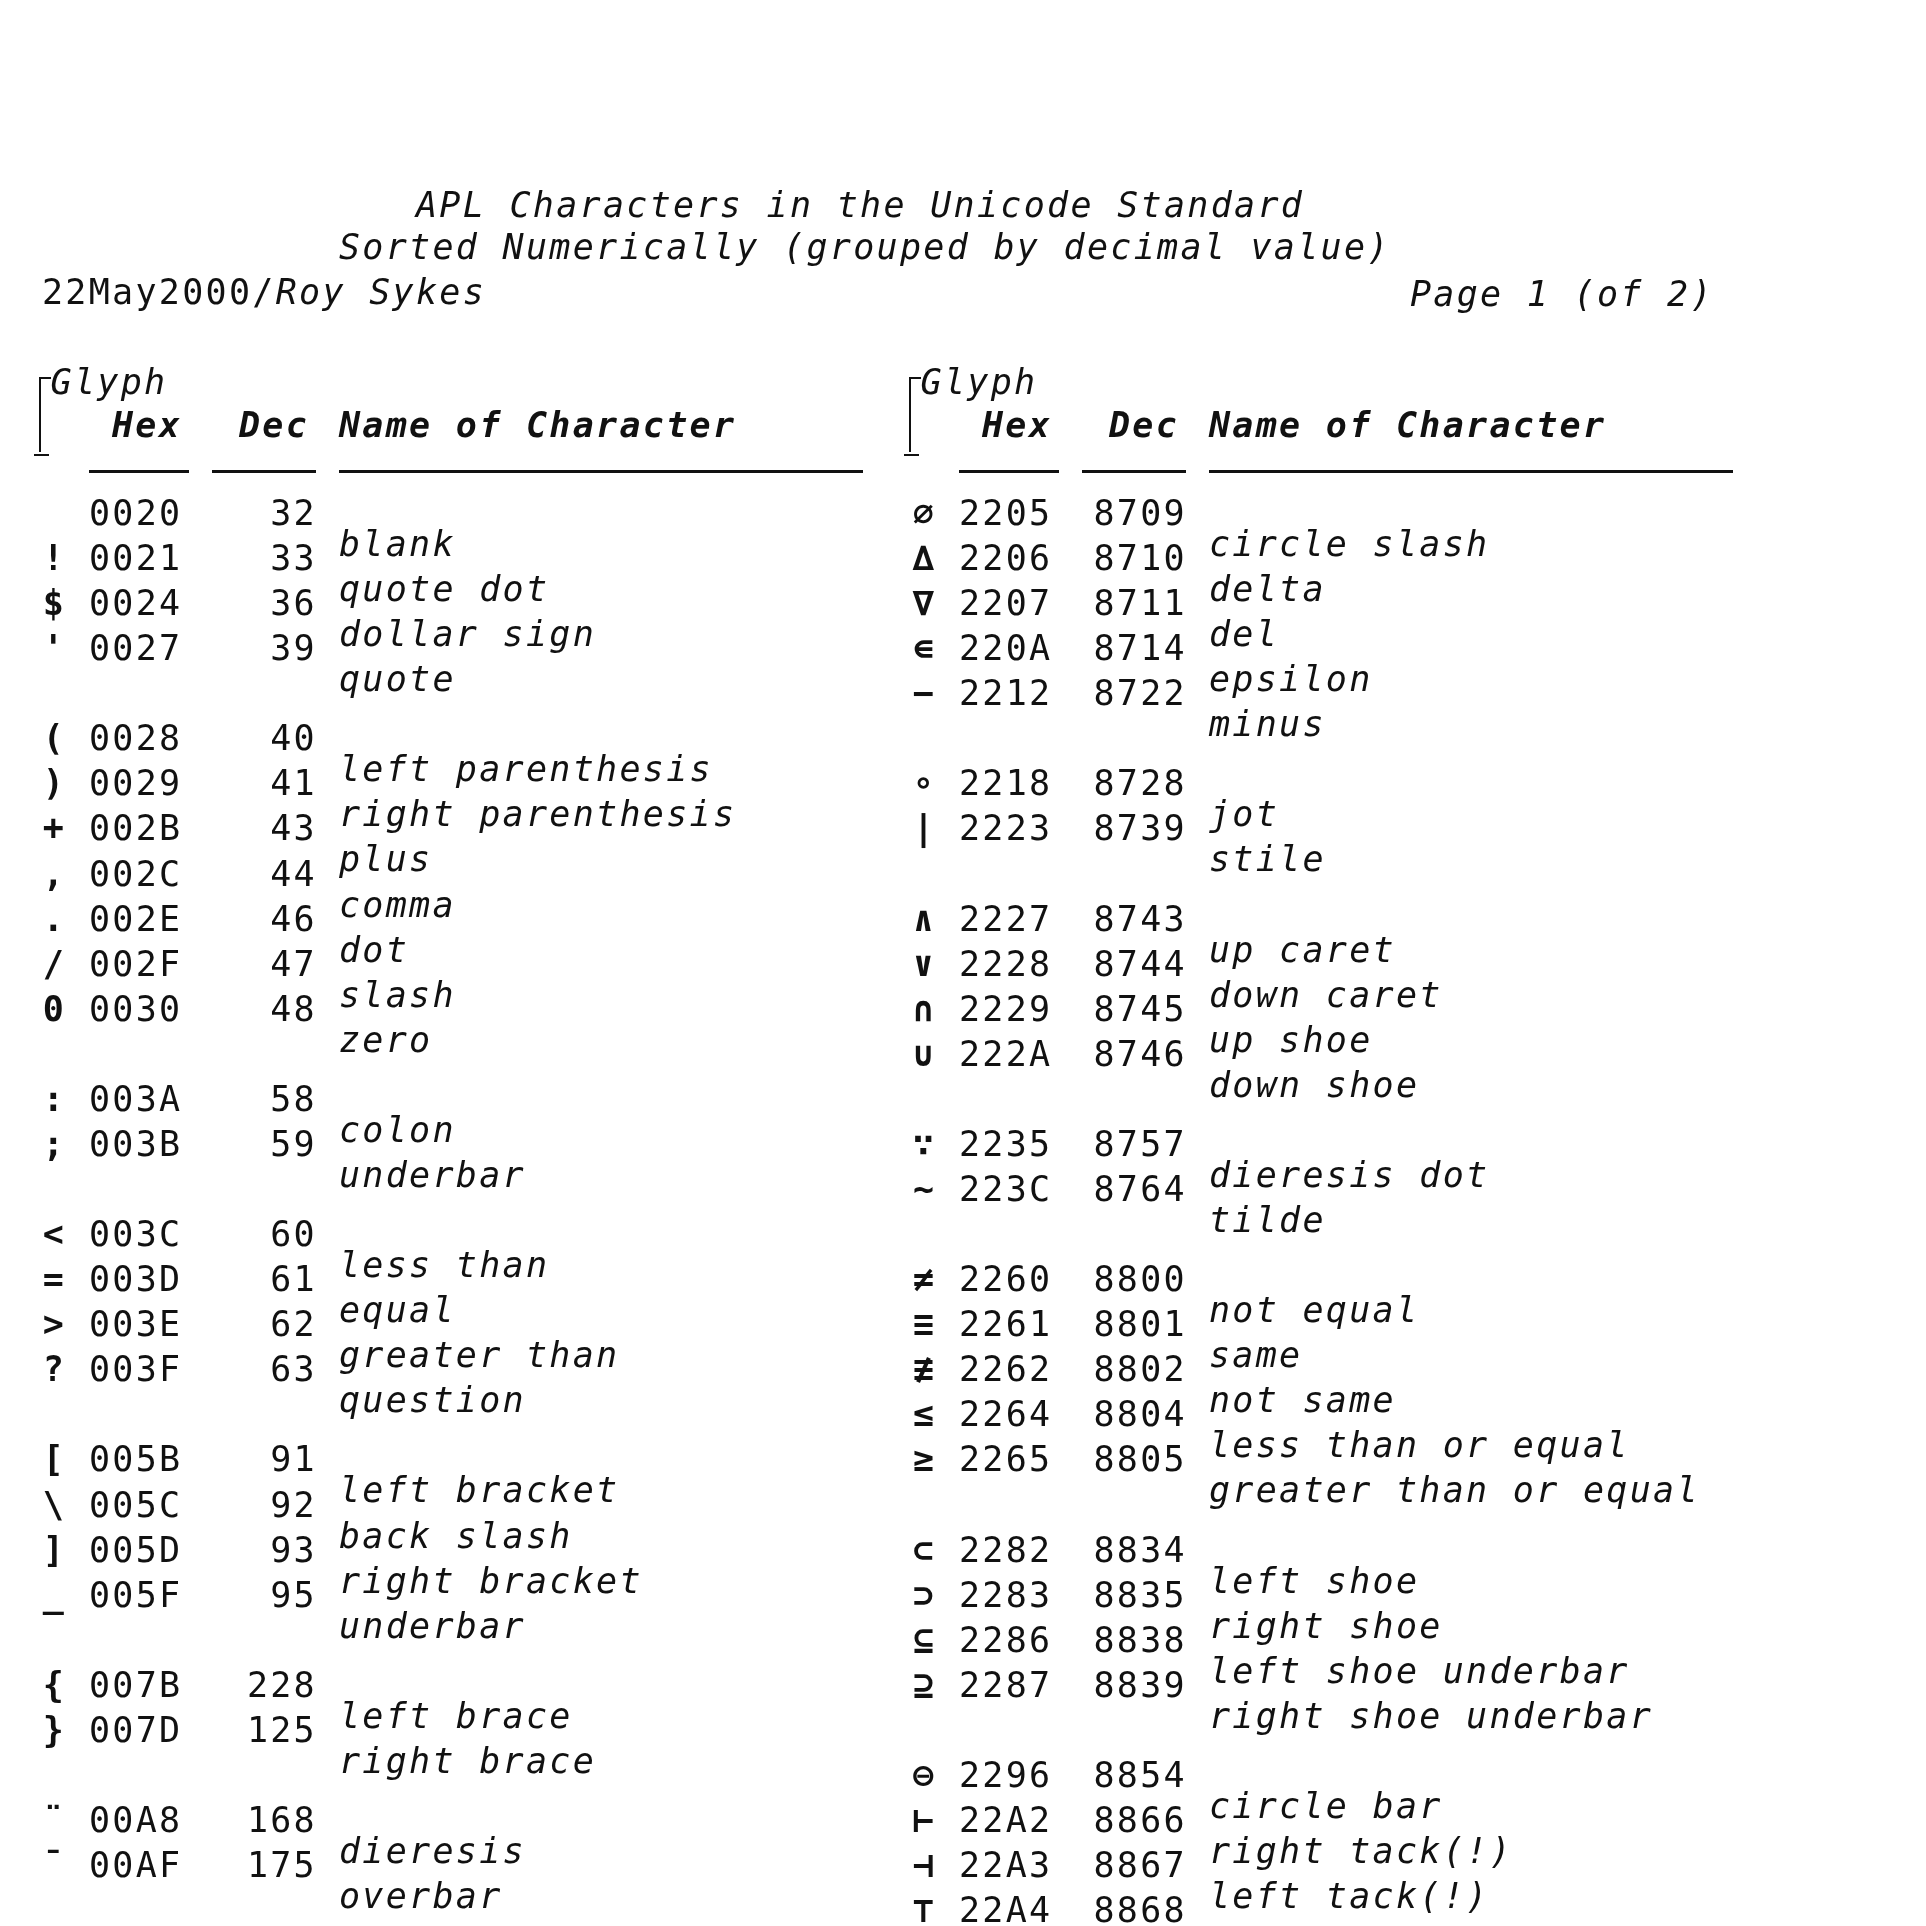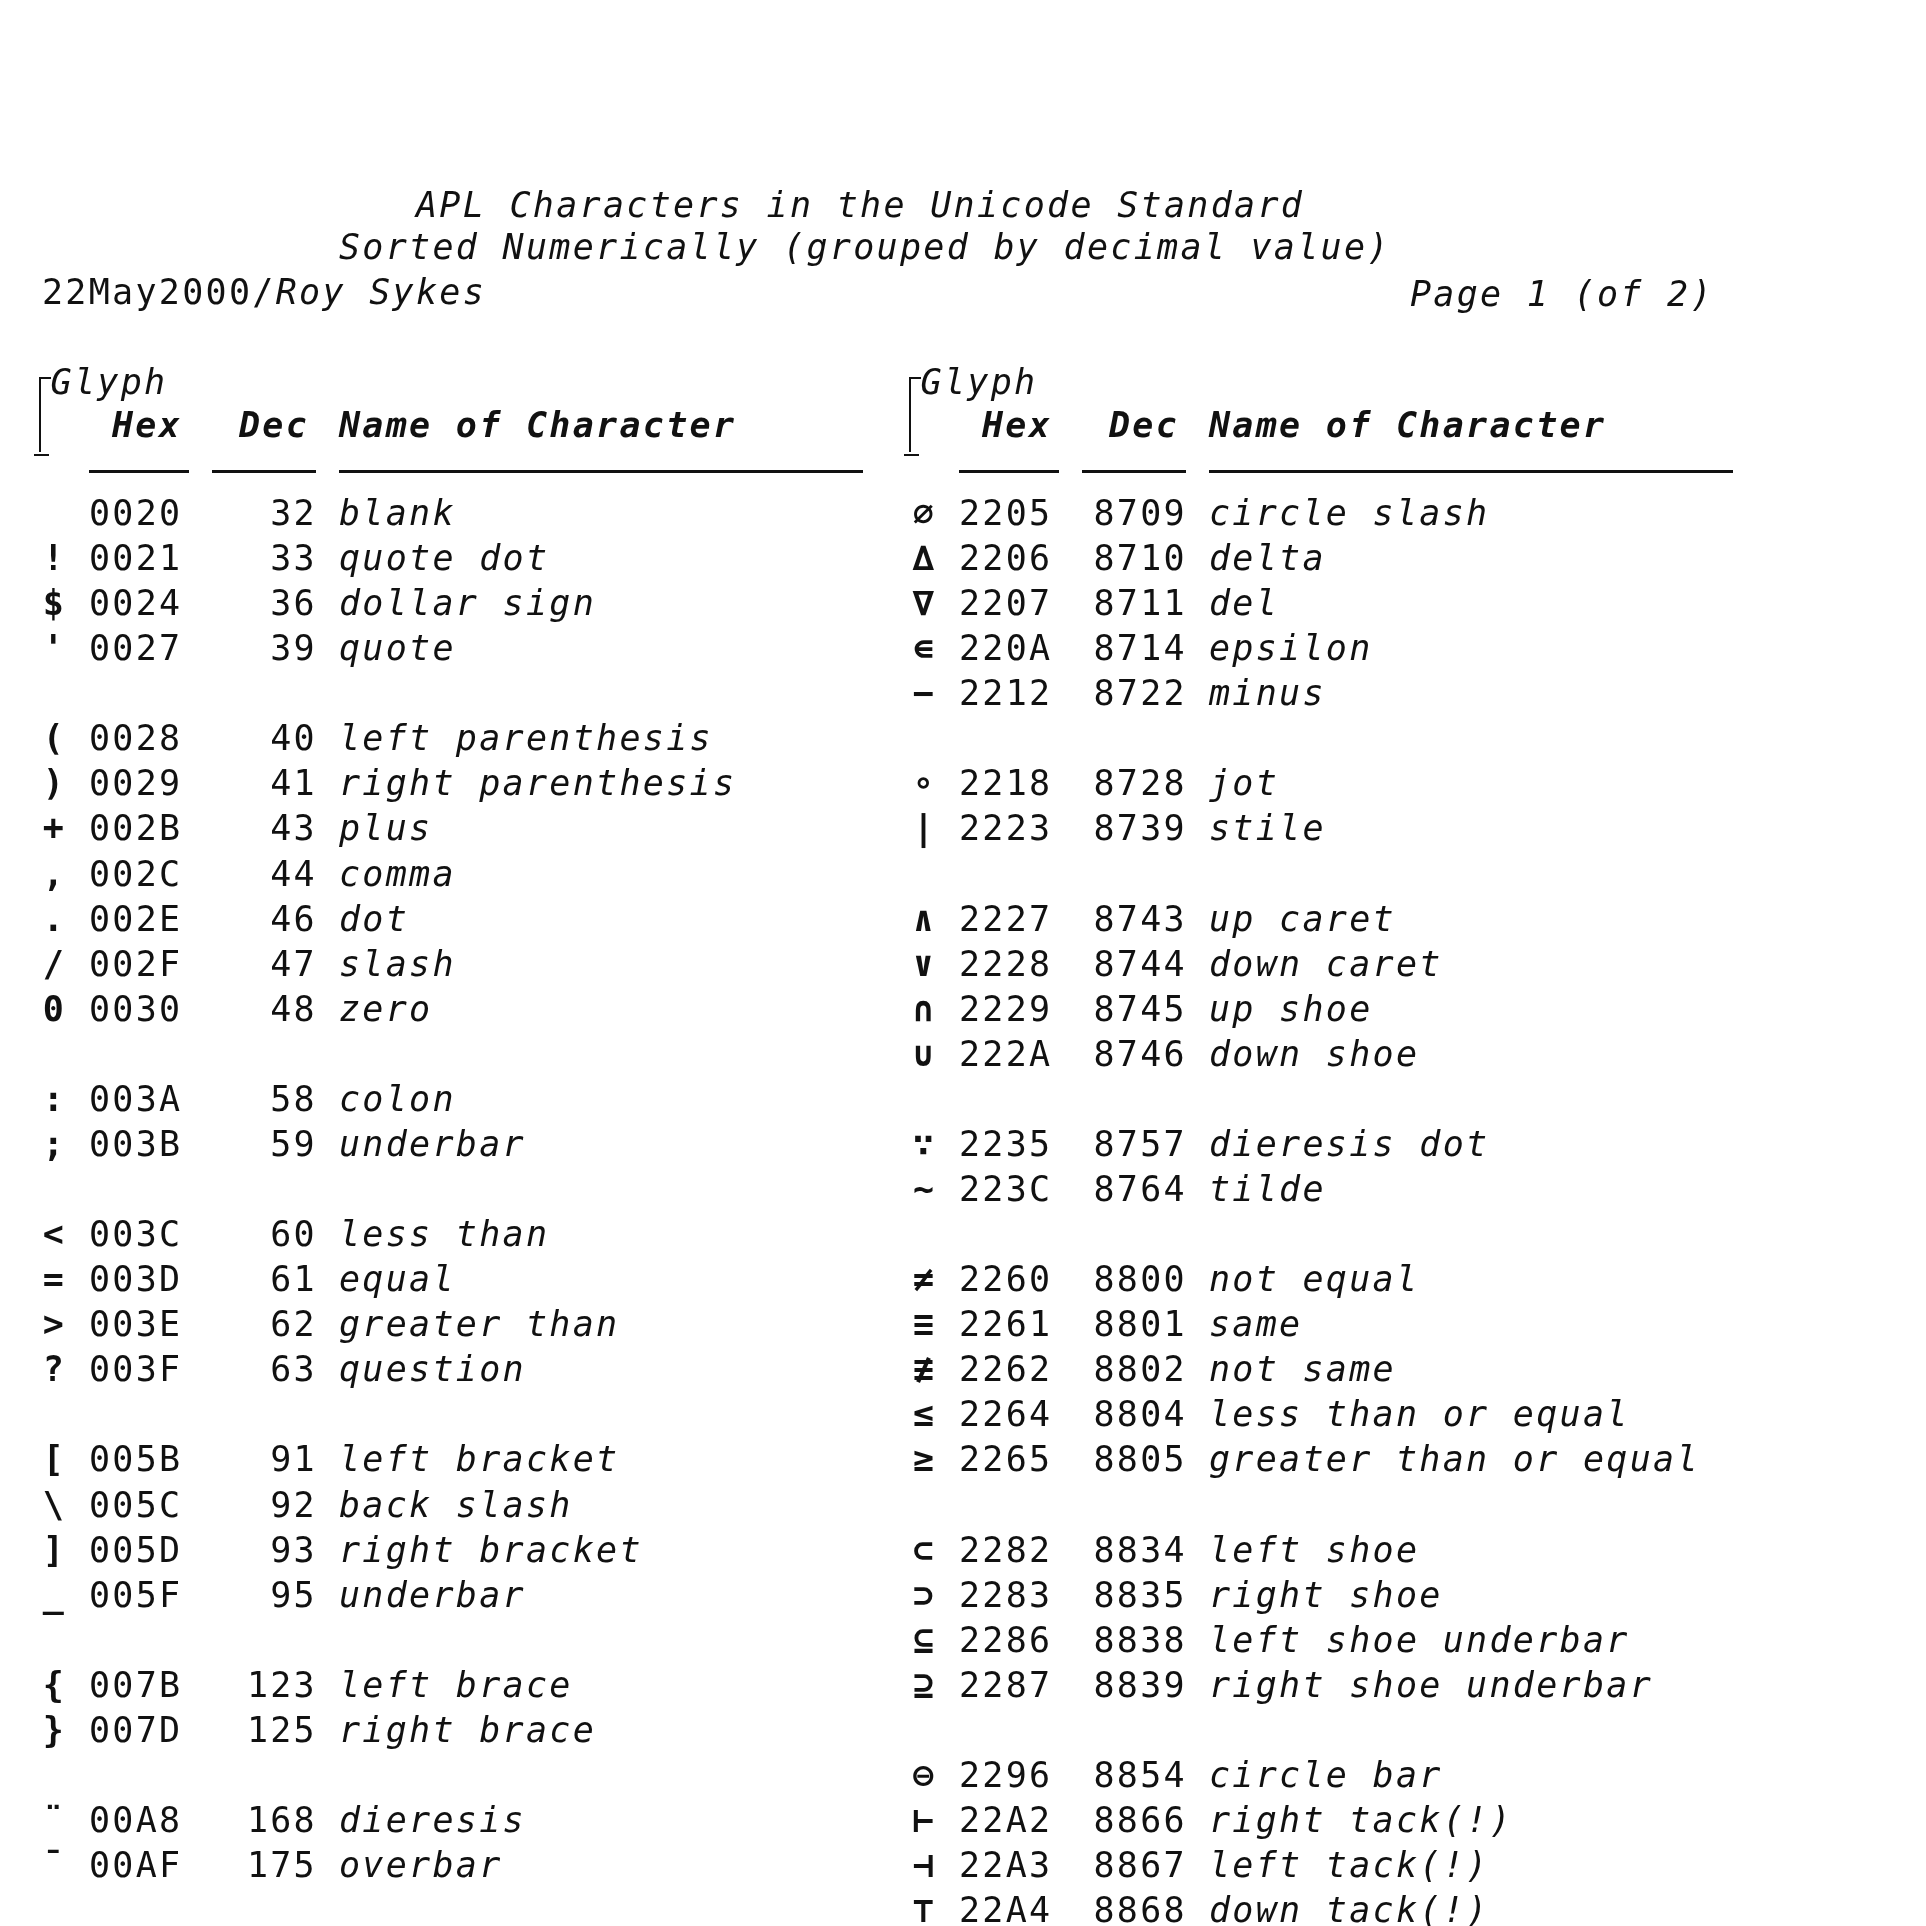--- a/index.html
+++ b/index.html
@@ -24,21 +24,21 @@
   .hname { left:300px; }
   .uline { position:absolute; top:108px; height:3.1px; background:#111; }
   .u1 { left:50px; width:100px; }
   .u2 { left:173px; width:104px; }
   .u3 { left:300px; width:524px; }
   .rows { position:absolute; top:131px; left:0; }
   .row { position:absolute; height:42px; font-size:35px; white-space:pre; letter-spacing:2.3px; }
   .g { position:absolute; left:0; width:31px; text-align:center; font-weight:bold; }
   .hx { position:absolute; left:50px; }
   .dc { position:absolute; left:162px; width:116px; text-align:right; }
-  .nm { position:absolute; left:300px; font-style:italic; }
+  .nm { position:absolute; left:300px; font-style:italic;margin-top:31px; }
 </style>
 </head>
 <body>
 
 <div class="page">
   <div class="title t1">APL Characters in the Unicode Standard</div>
   <div class="title t2">Sorted Numerically (grouped by decimal value)</div>
   <div class="author"><span>22May2000</span>/<i>Roy Sykes</i></div>
   <div class="pageno">Page 1 (of 2)</div>
 
@@ -68,21 +68,21 @@
         <div class="row" style="top: 586px;"><span class="g">:</span><span class="hx">003A</span><span class="dc">58</span><span class="nm">colon</span></div>
         <div class="row" style="top: 631px;"><span class="g">;</span><span class="hx">003B</span><span class="dc">59</span><span class="nm">underbar</span></div>
         <div class="row" style="top: 721px;"><span class="g">&lt;</span><span class="hx">003C</span><span class="dc">60</span><span class="nm">less than</span></div>
         <div class="row" style="top: 766px;"><span class="g">=</span><span class="hx">003D</span><span class="dc">61</span><span class="nm">equal</span></div>
         <div class="row" style="top: 811px;"><span class="g">&gt;</span><span class="hx">003E</span><span class="dc">62</span><span class="nm">greater than</span></div>
         <div class="row" style="top: 856px;"><span class="g">?</span><span class="hx">003F</span><span class="dc">63</span><span class="nm">question</span></div>
         <div class="row" style="top: 946px;"><span class="g">[</span><span class="hx">005B</span><span class="dc">91</span><span class="nm">left bracket</span></div>
         <div class="row" style="top: 992px;"><span class="g">\</span><span class="hx">005C</span><span class="dc">92</span><span class="nm">back slash</span></div>
         <div class="row" style="top: 1037px;"><span class="g">]</span><span class="hx">005D</span><span class="dc">93</span><span class="nm">right bracket</span></div>
         <div class="row" style="top: 1082px;"><span class="g">_</span><span class="hx">005F</span><span class="dc">95</span><span class="nm">underbar</span></div>
-        <div class="row" style="top: 1172px;"><span class="g">{</span><span class="hx">007B</span><span class="dc">123</span><span class="nm">left brace</span></div>
+        <div class="row" style="top: 1172px;"><span class="g">{</span><span class="hx">007B</span><span class="dc">228</span><span class="nm">left brace</span></div>
         <div class="row" style="top: 1217px;"><span class="g">}</span><span class="hx">007D</span><span class="dc">125</span><span class="nm">right brace</span></div>
         <div class="row" style="top: 1307px;"><span class="g">¨</span><span class="hx">00A8</span><span class="dc">168</span><span class="nm">dieresis</span></div>
         <div class="row" style="top: 1352px;"><span class="g">¯</span><span class="hx">00AF</span><span class="dc">175</span><span class="nm">overbar</span></div>
         <div class="row" style="top: 1442px;"></div>
         <div class="row" style="top: 1487px;"></div>
         <div class="row" style="top: 1577px;"></div>
         <div class="row" style="top: 1623px;"></div>
         <div class="row" style="top: 1668px;"></div>
         <div class="row" style="top: 1713px;"></div>
       </div>

